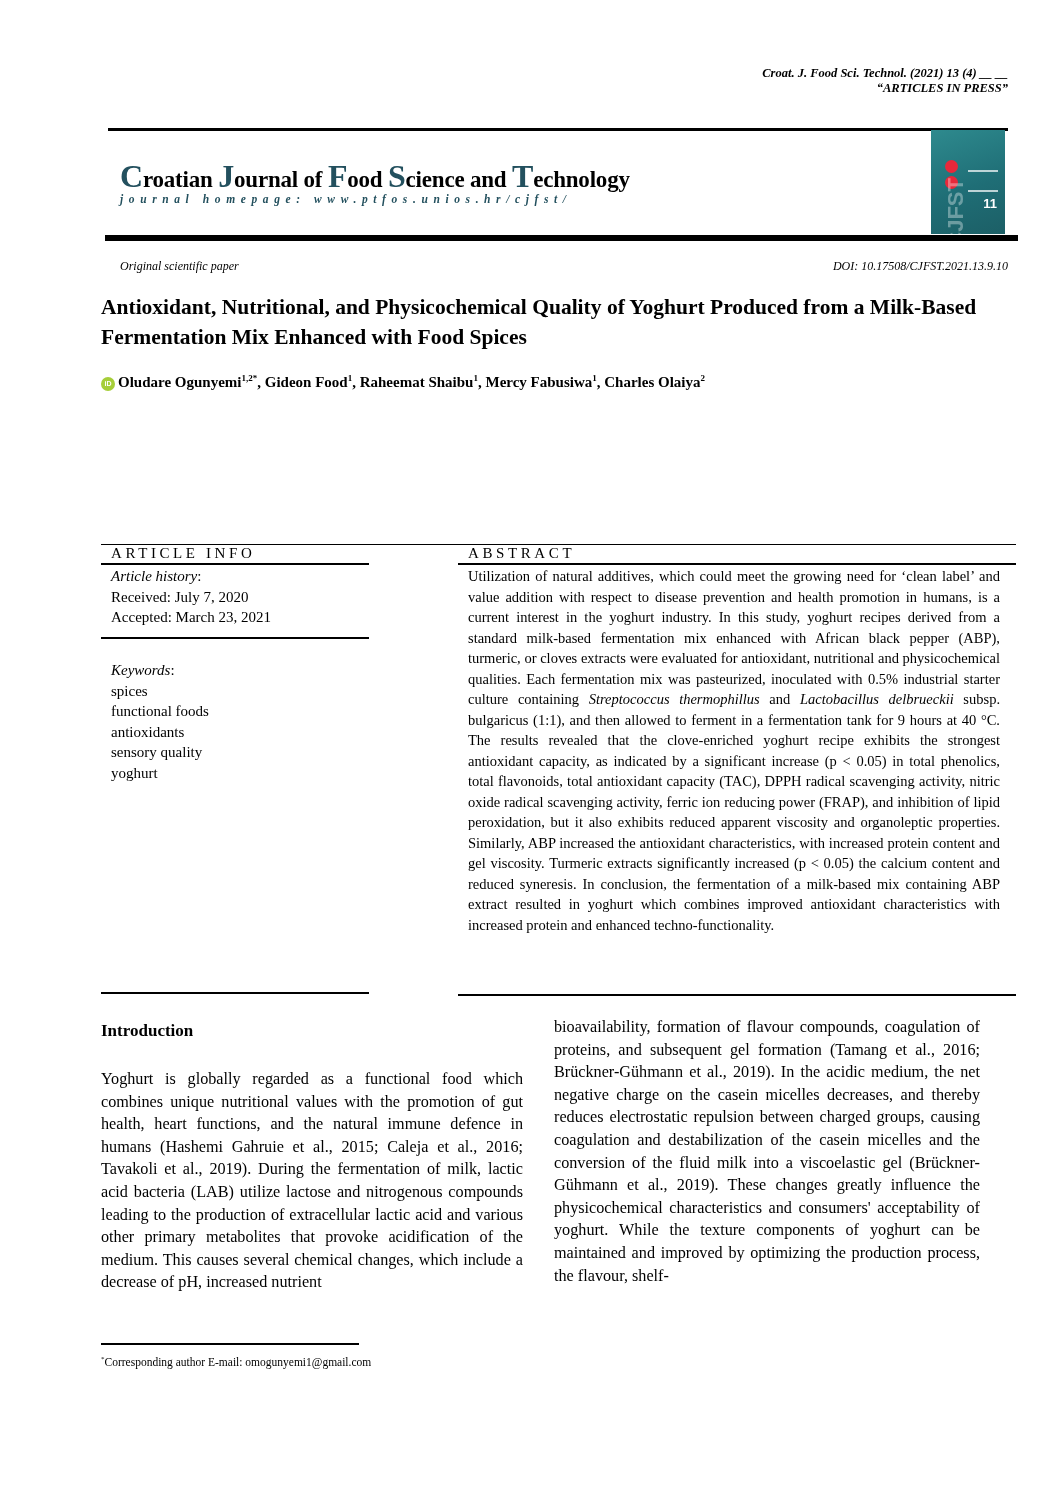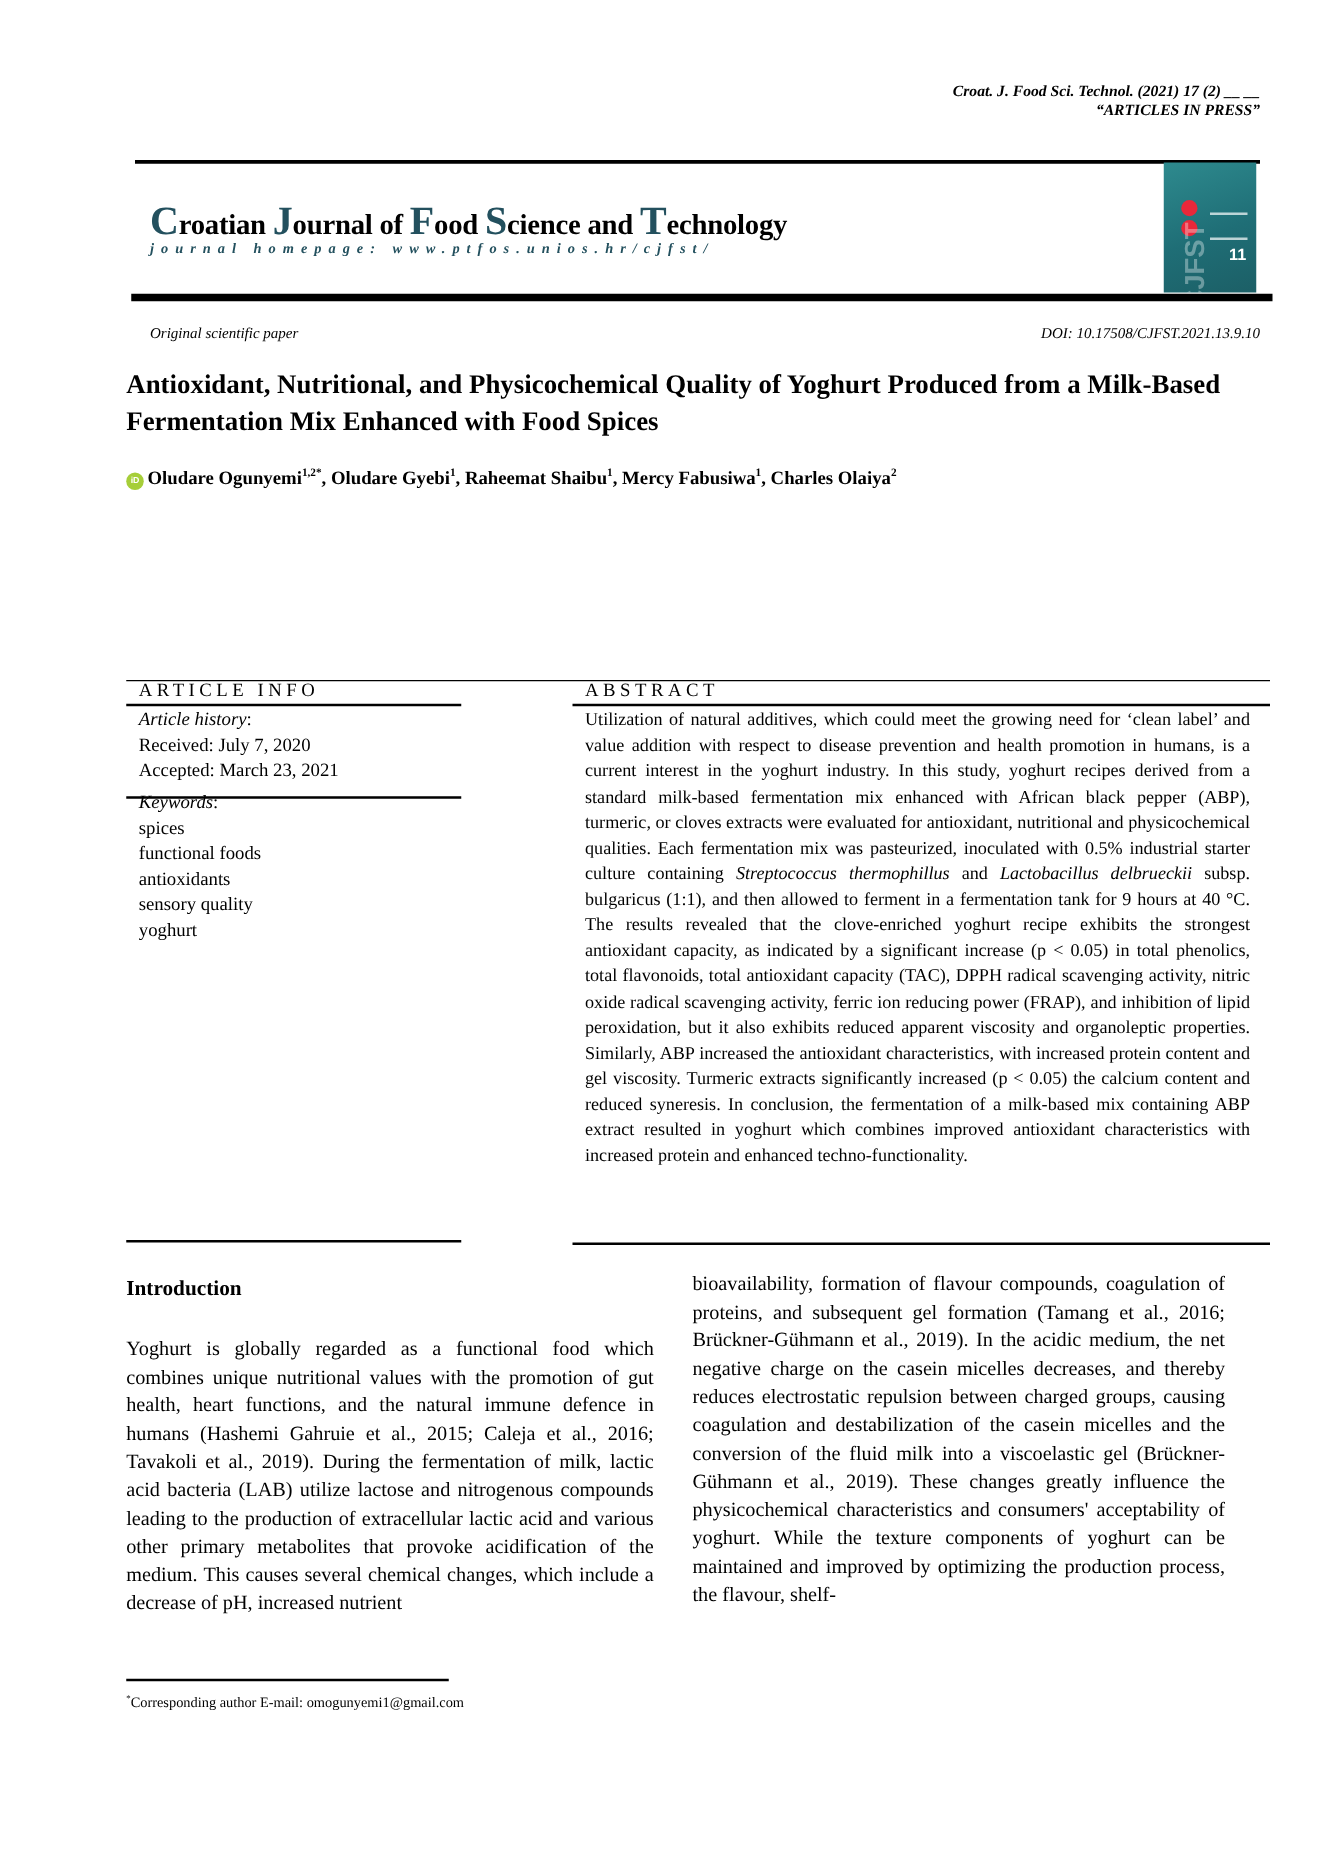--- a/index.html
+++ b/index.html
@@ -43,21 +43,21 @@
 
   .affils { left: 101px; top: 417px; width: 915px; font-style: italic; font-size: 14.6px; line-height: 21px; }
   .affils sup { font-size: 9px; }
 
   
   .info-top-rule { left: 101px; top: 544px; width: 915px; height: 1px; background: #000; }
   .info-head { left: 111px; top: 545px; font-size: 15px; letter-spacing: 3.6px; }
   .info-rule1 { left: 101px; top: 563px; width: 268px; height: 2px; background: #000; }
   .info-hist { left: 111px; top: 566px; font-size: 15px; line-height: 20.5px; }
   .info-rule2 { left: 101px; top: 637px; width: 268px; height: 2px; background: #000; }
-  .info-kw { left: 111px; top: 632px; font-size: 15px; line-height: 20.5px; }
+  .info-kw { left: 111px; top: 660px; font-size: 15px; line-height: 20.5px; }
   .info-rule3 { left: 101px; top: 992px; width: 268px; height: 2px; background: #000; }
 
   
   .abs-head { left: 468px; top: 545px; font-size: 15px; letter-spacing: 3.6px; }
   .abs-rule1 { left: 458px; top: 563px; width: 558px; height: 2px; background: #000; }
   .abs-body { left: 468px; top: 566px; width: 532px; font-size: 14.5px; line-height: 20.5px; text-align: justify; }
   .abs-rule2 { left: 458px; top: 994px; width: 558px; height: 2px; background: #000; }
 
   
   .intro-head { left: 101px; top: 1021px; font-weight: bold; font-size: 17px; }
@@ -65,21 +65,21 @@
   .col-right { left: 554px; top: 1016px; width: 426px; font-size: 16.2px; line-height: 22.6px; text-align: justify; }
 
   .fn-rule { left: 101px; top: 1343px; width: 258px; height: 2px; background: #000; }
   .footnote { left: 101px; top: 1355px; font-size: 11.5px; text-align: right; }
   .footnote sup { font-size: 7px; }
 </style>
 </head>
 <body>
 
 <div class="abs running-head">
-  <div>Croat. J. Food Sci. Technol. (2021) 17 (2) __ __</div>
+  <div>Croat. J. Food Sci. Technol. (2021) 13 (4) __ __</div>
   <div>“ARTICLES IN PRESS”</div>
 </div>
 
 <div class="abs rule-top"></div>
 
 <div class="abs journal-title">
   <span class="cap">C</span><span>roatian </span><span class="cap">J</span><span>ournal of </span><span class="cap">F</span><span>ood </span><span class="cap">S</span><span>cience and </span><span class="cap">T</span><span>echnology</span>
 </div>
 <div class="abs homepage">journal homepage: www.ptfos.unios.hr/cjfst/</div>
 
@@ -93,21 +93,21 @@
 
 <div class="abs rule-bottom"></div>
 
 <div class="abs paper-type">Original scientific paper</div>
 <div class="abs doi">DOI: 10.17508/CJFST.2021.13.9.10</div>
 
 <div class="abs title">Antioxidant, Nutritional, and Physicochemical Quality of Yoghurt Produced from a Milk-Based Fermentation Mix Enhanced with Food Spices</div>
 
 <div class="abs authors">
   <span class="orcid">iD</span><span>Oludare Ogunyemi</span><sup>1,2*</sup>,
-  <span>Oludare Gyebi</span><sup>1</sup>,
+  <span>Gideon Food</span><sup>1</sup>,
   <span>Raheemat Shaibu</span><sup>1</sup>,
   <span>Mercy Fabusiwa</span><sup>1</sup>,
   <span>Charles Olaiya</span><sup>2</sup>
 </div>
 
 <div class="abs affils">
 </div>
 
 <div class="abs info-top-rule"></div>
 <div class="abs info-head">ARTICLE INFO</div>

